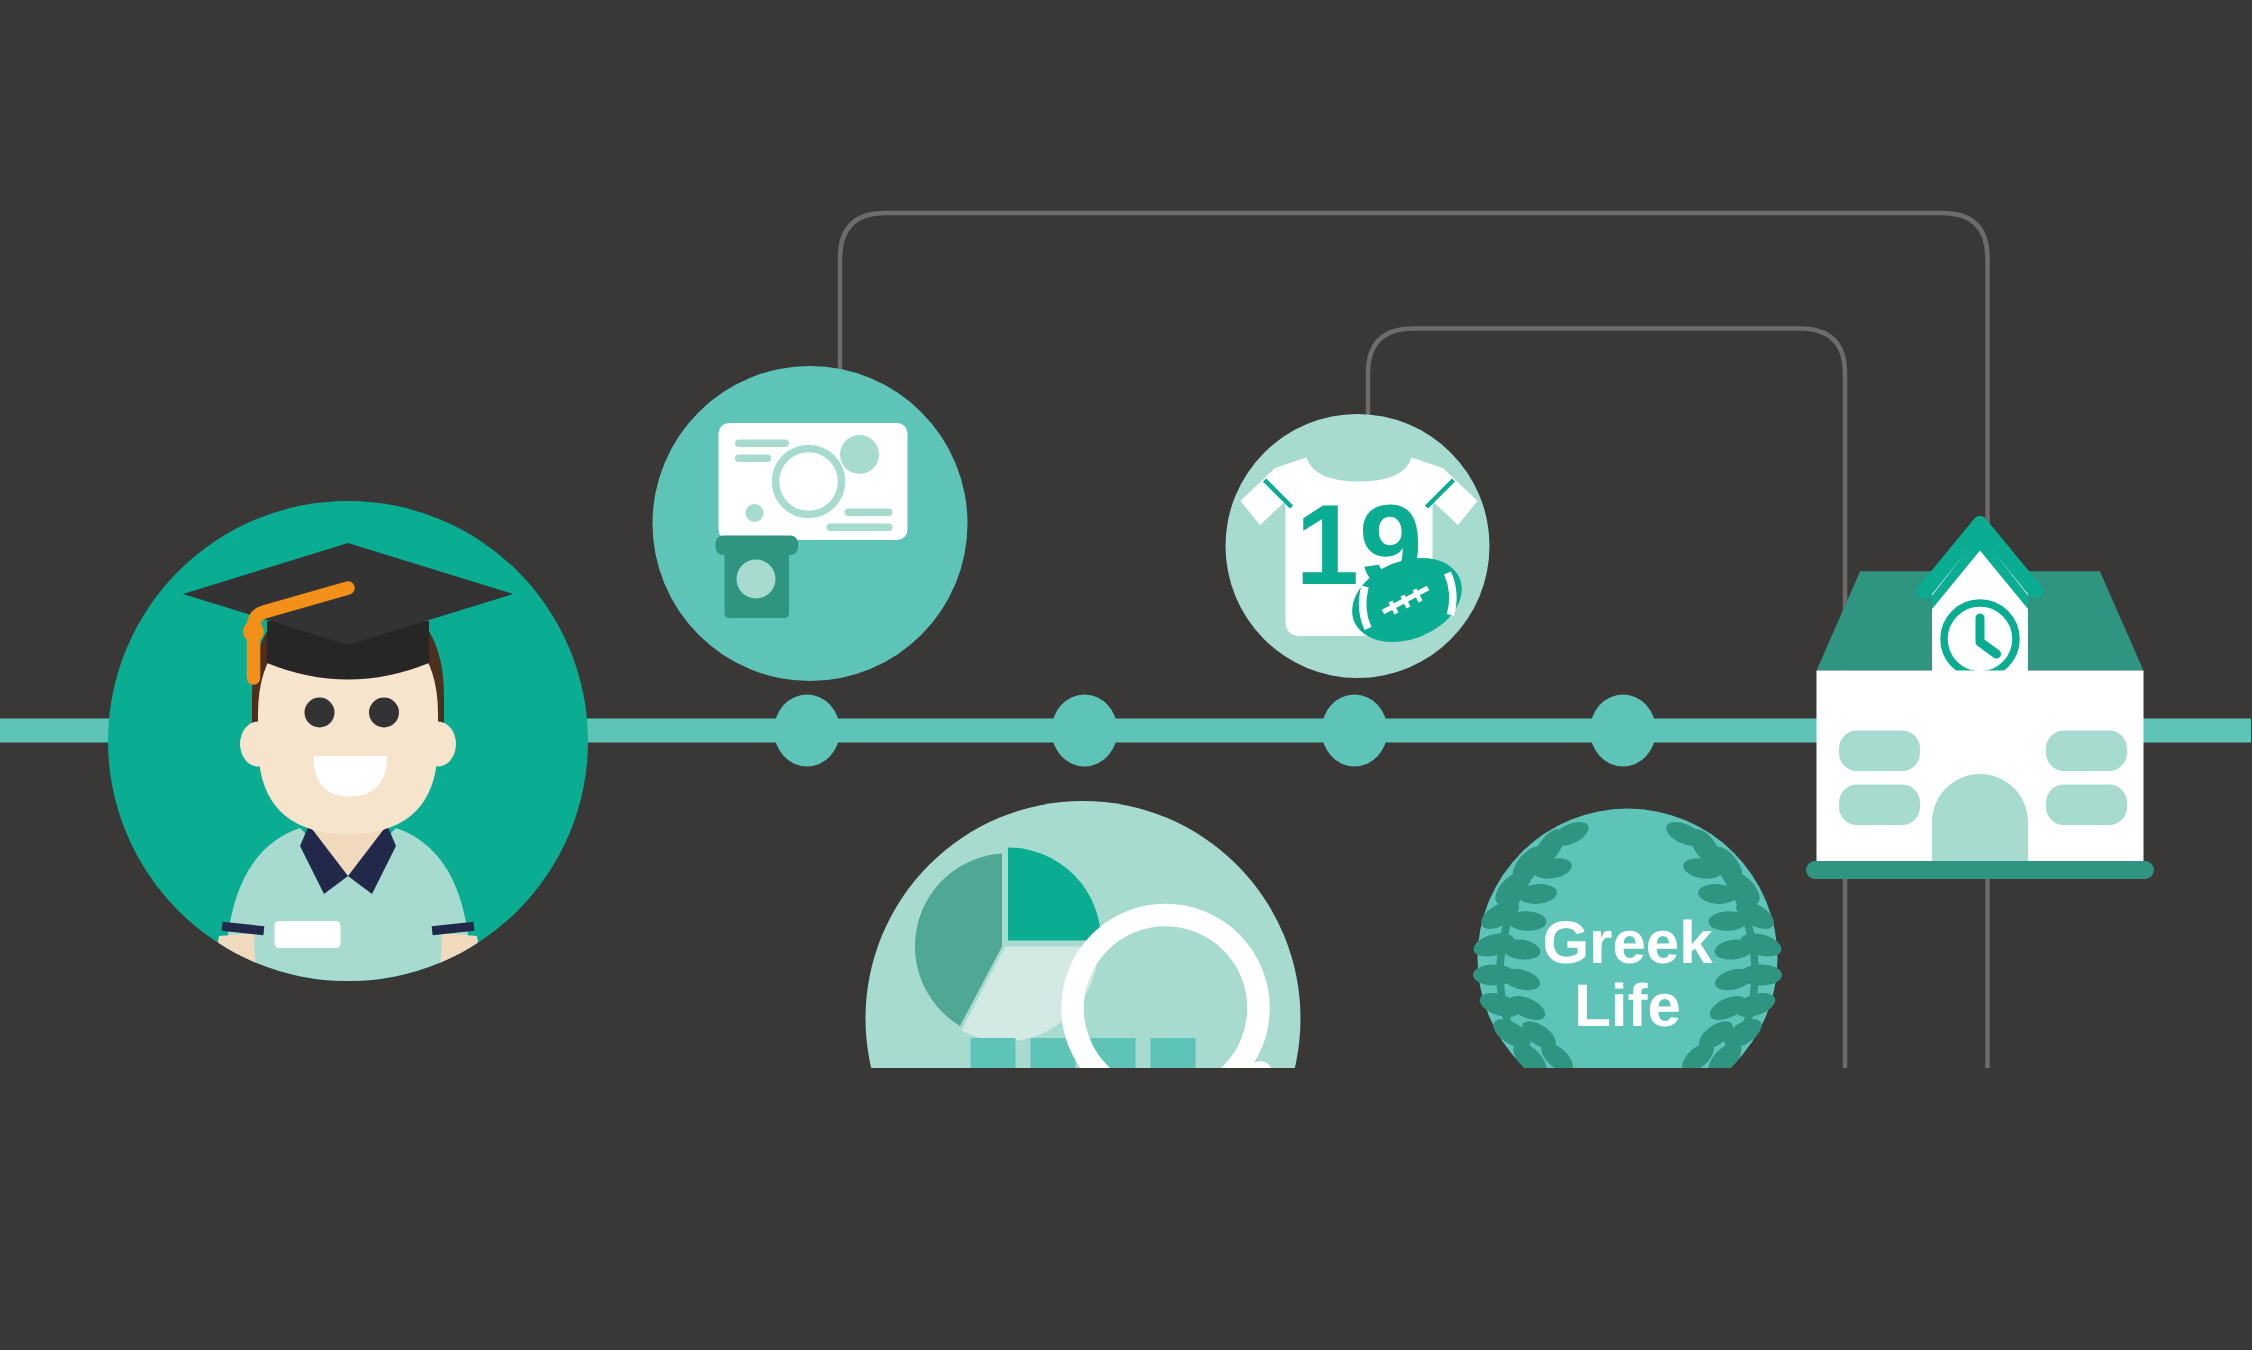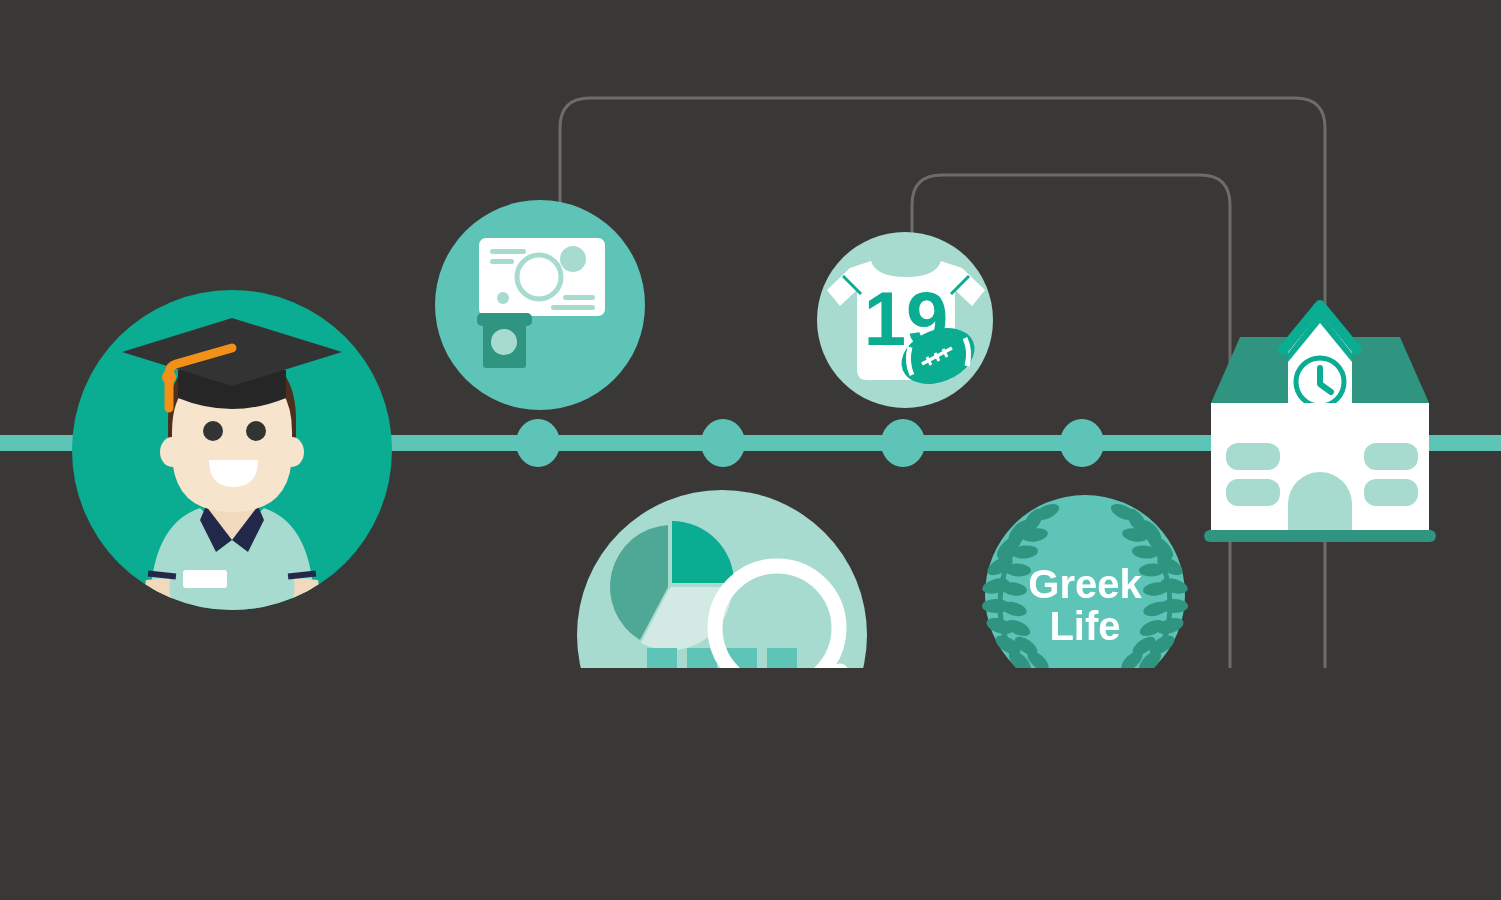--- a/index.html
+++ b/index.html
@@ -10,20 +10,21 @@
   }
   body {
     font-family: "Liberation Sans", sans-serif;
   }
   #stage {
     position: relative;
     width: 1501px;
     height: 668px;
     overflow: hidden;
     background: #3a3836;
+    margin-top: 44px;
   }
   #stage svg {
     display: block;
   }
   .laurel-text {
     font-family: "Liberation Sans", sans-serif;
     font-weight: 700;
     fill: #ffffff;
   }
   .jersey-number {

